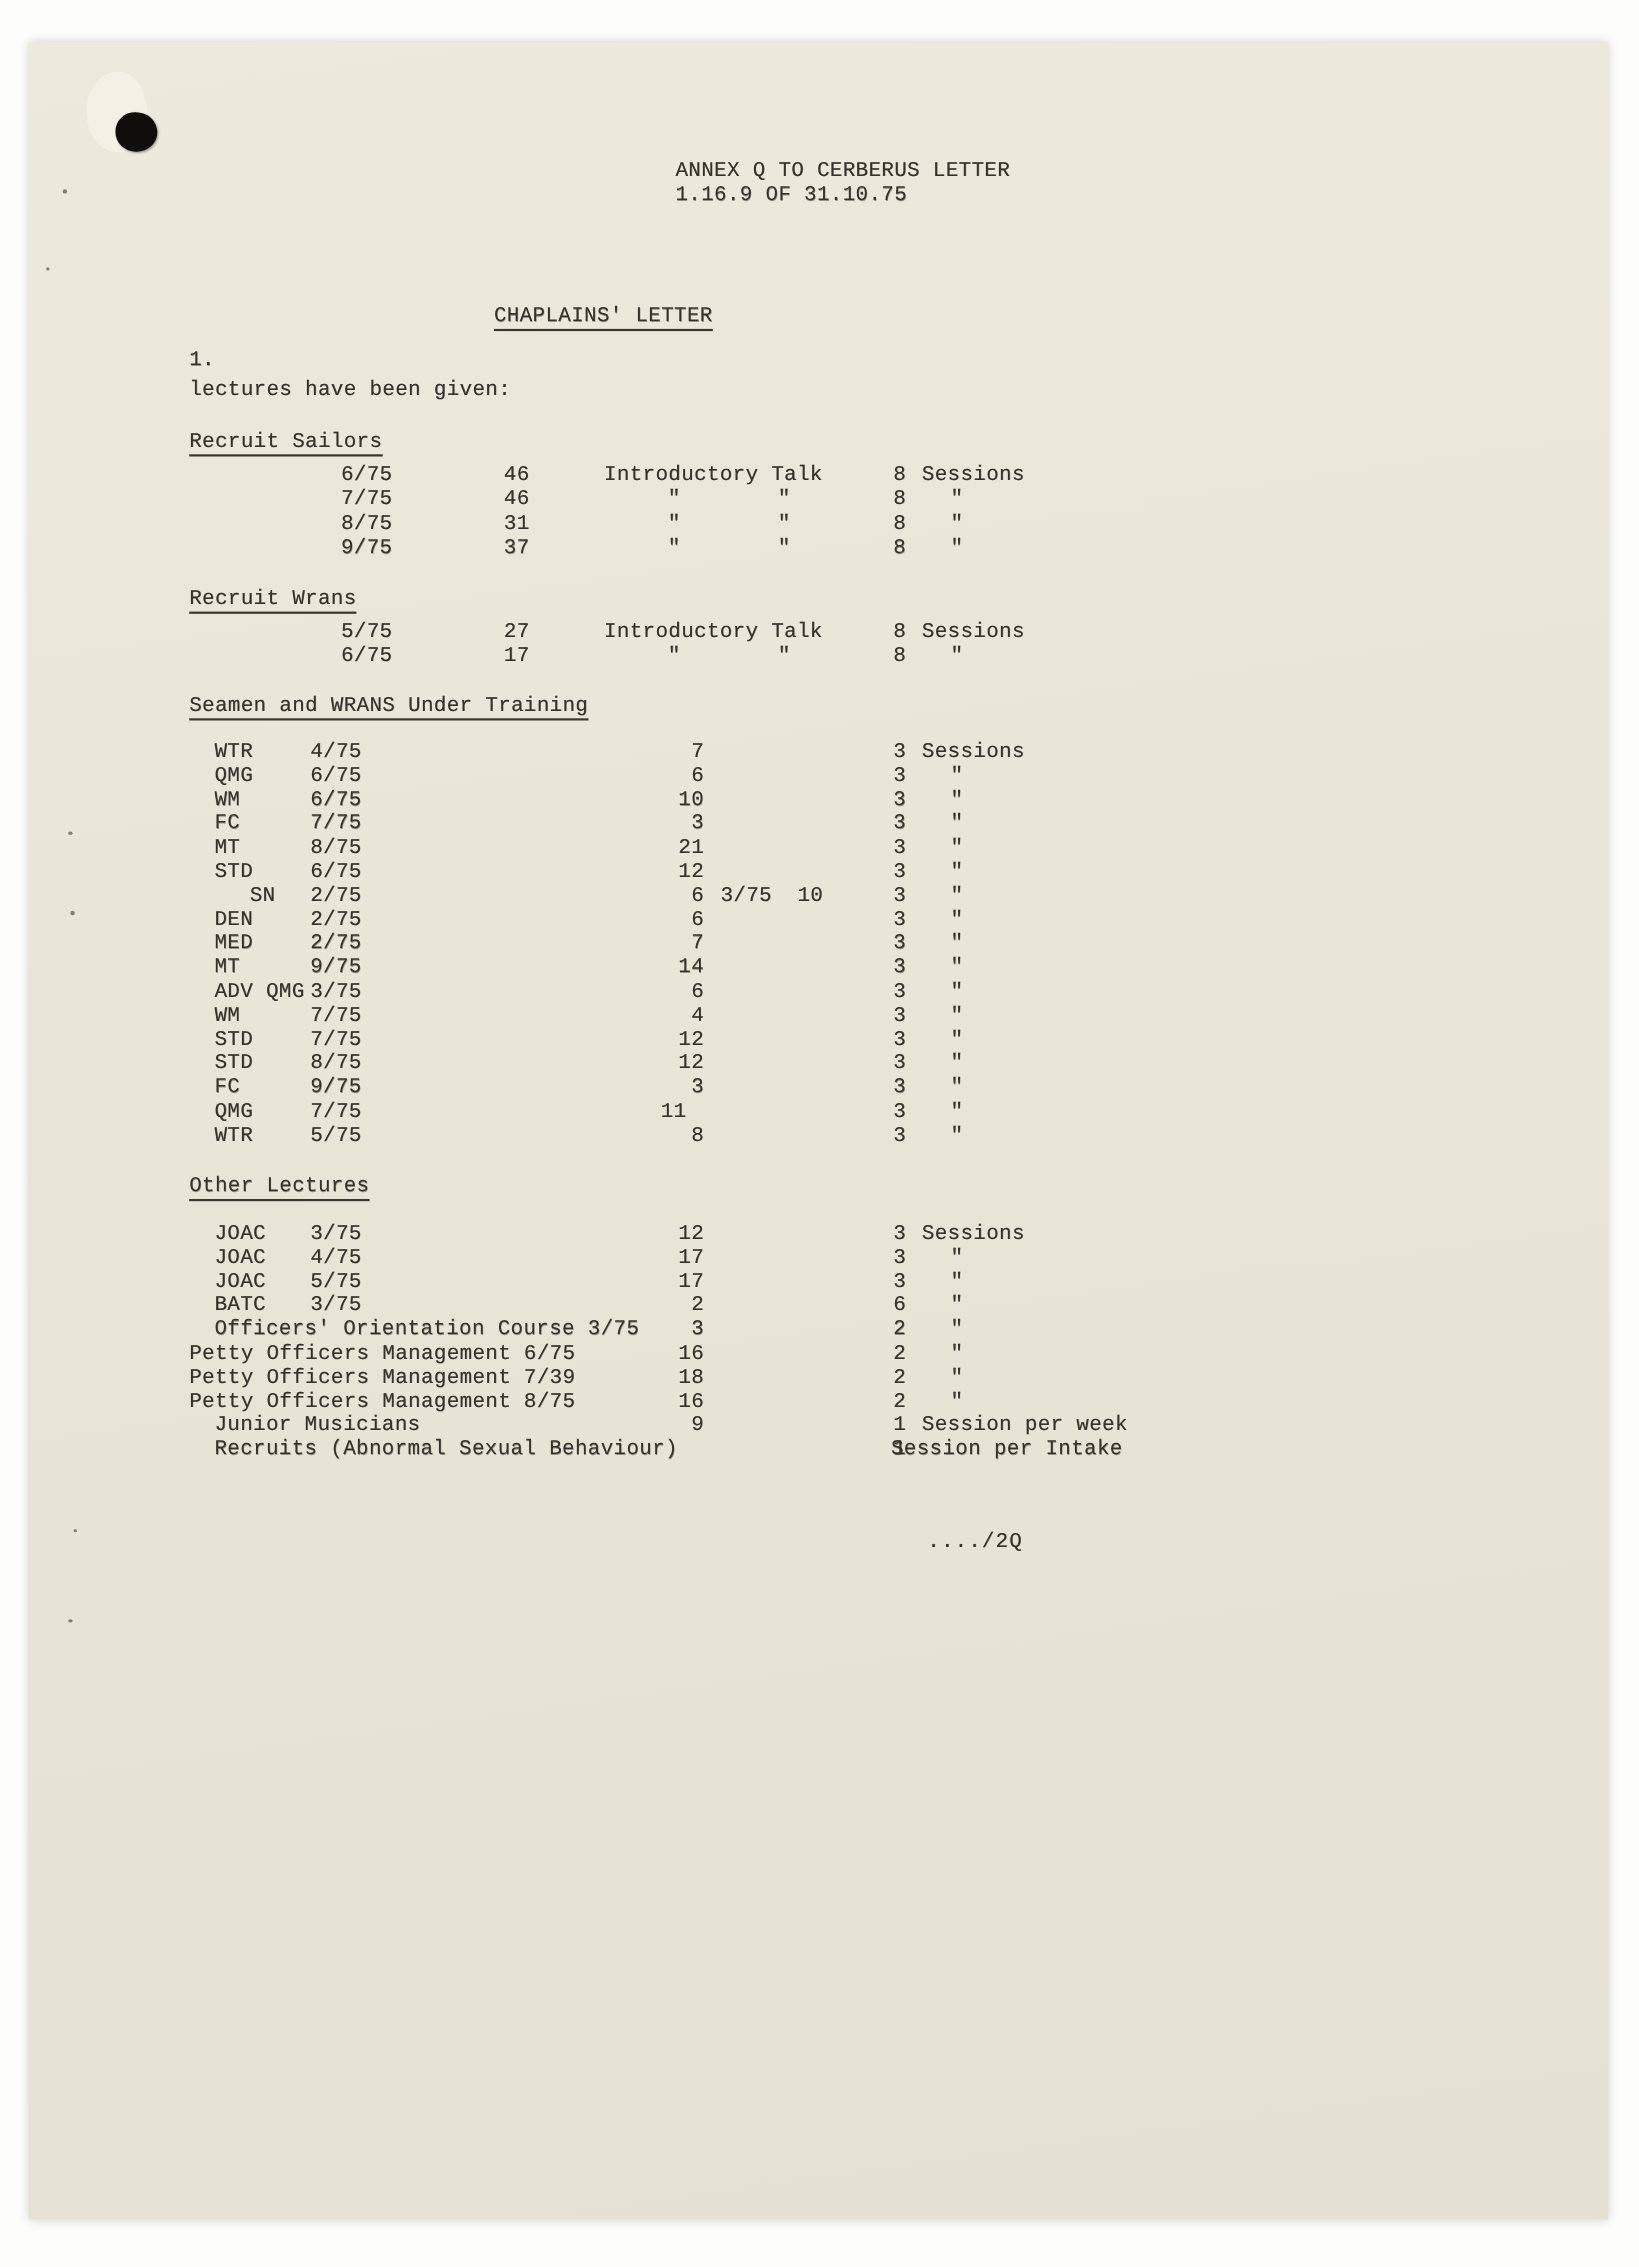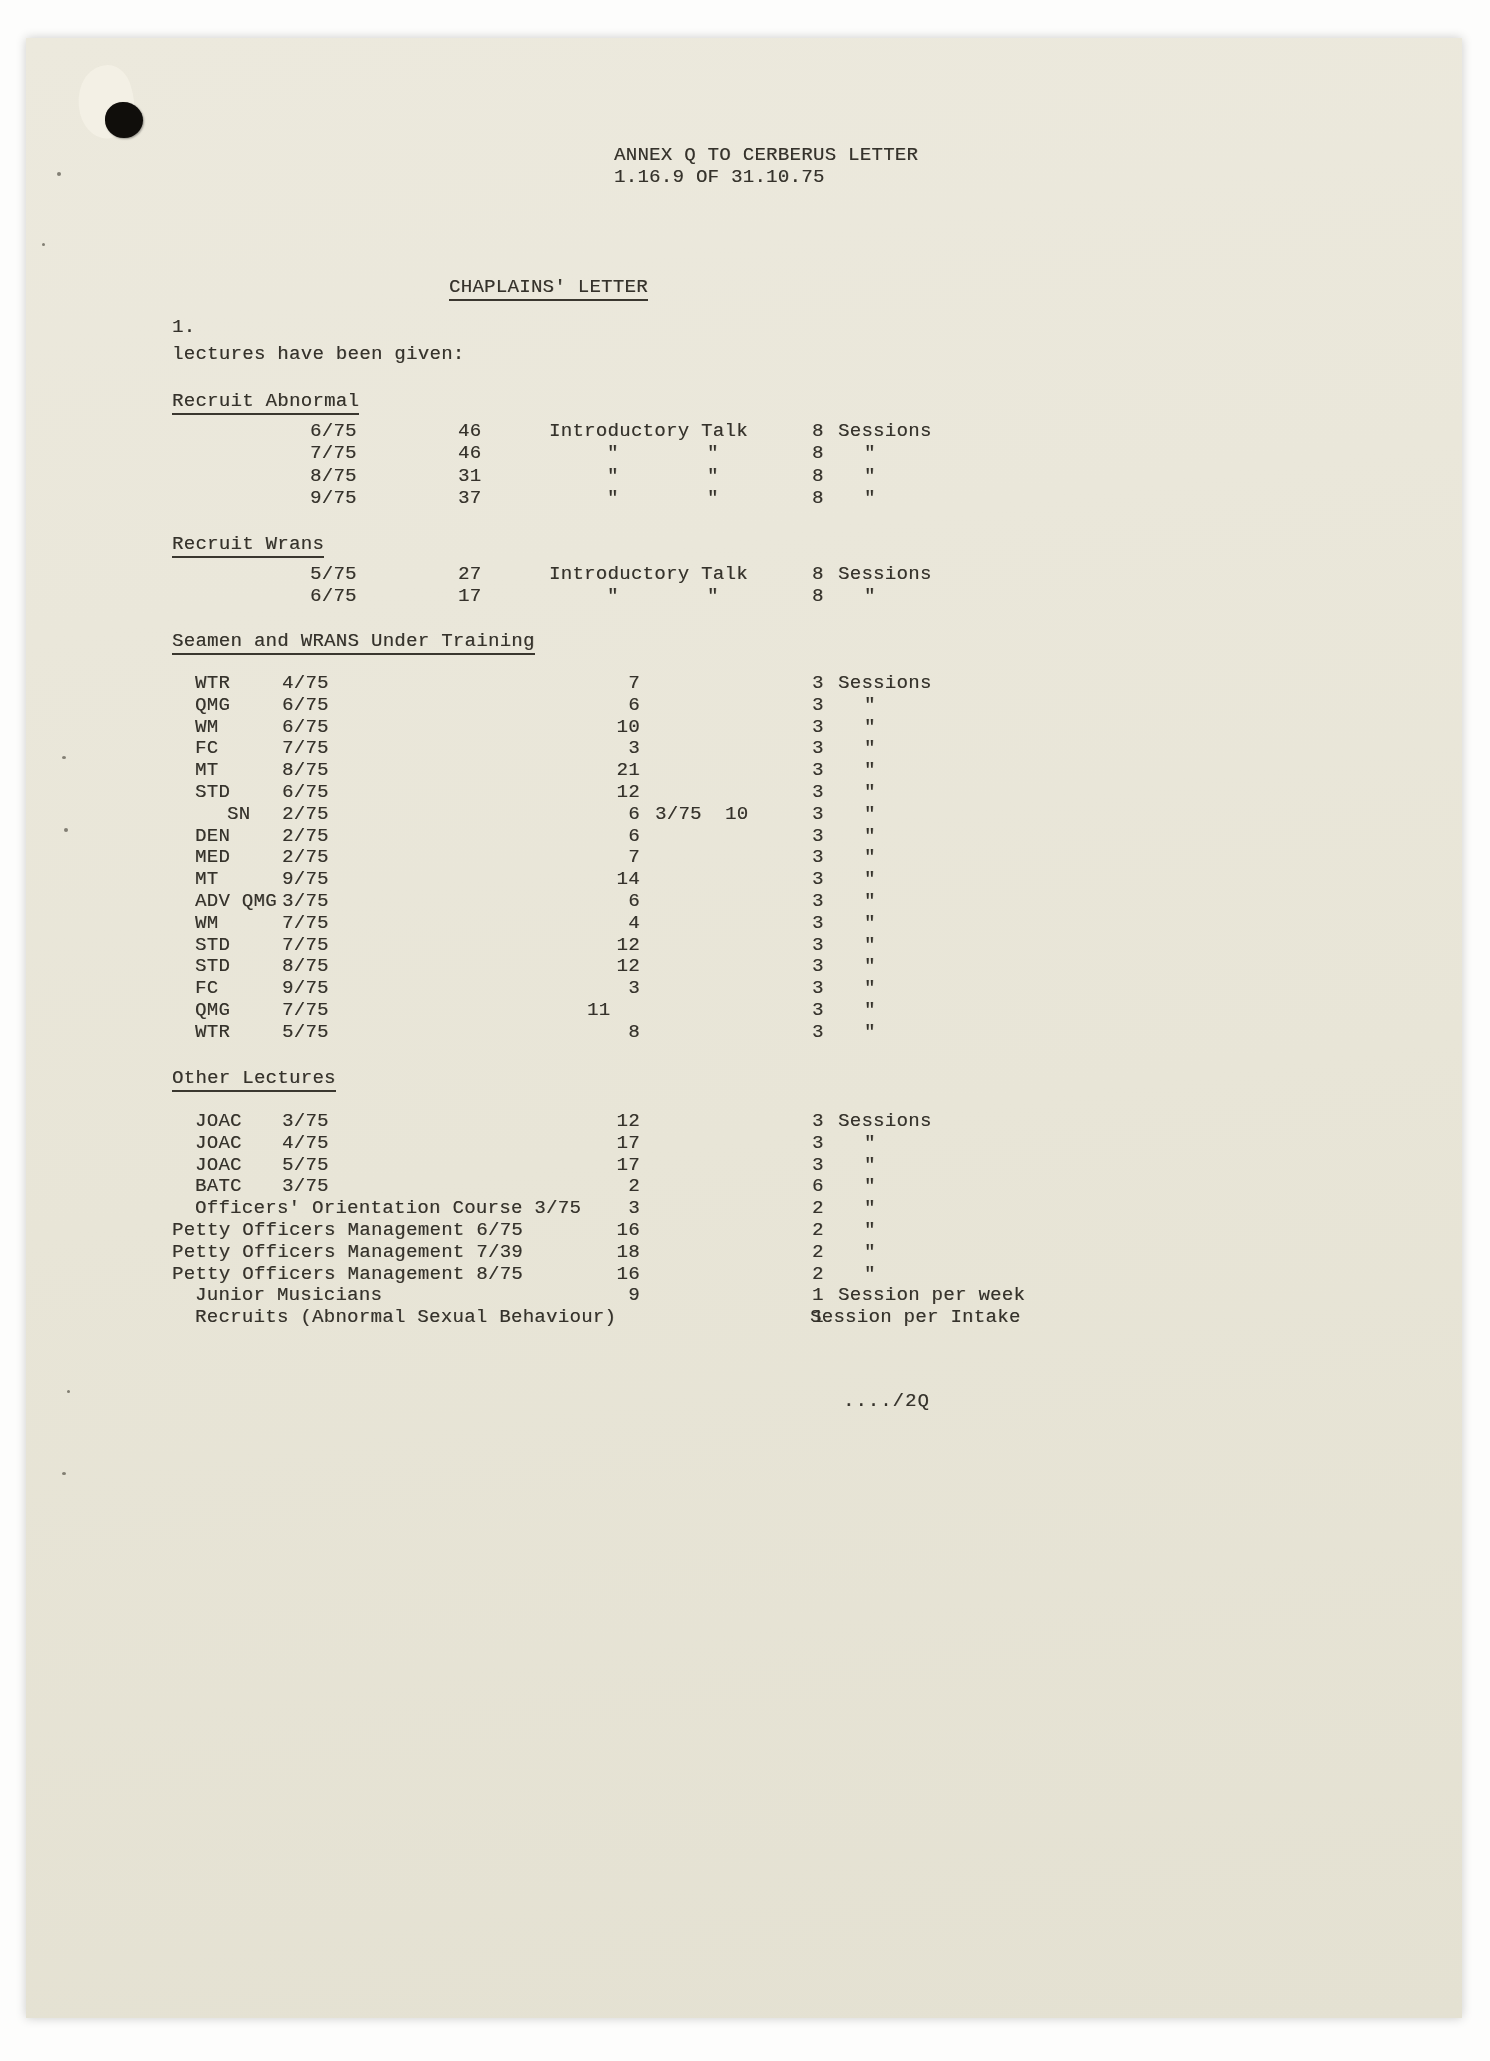--- a/index.html
+++ b/index.html
@@ -76,21 +76,21 @@
       <div>ANNEX Q TO CERBERUS LETTER</div>
       <div>1.16.9 OF 31.10.75</div>
     </div>
 
     <div class="title">CHAPLAINS' LETTER</div>
 
     <div class="intro-num">1.</div>
     <div class="intro-l2">lectures have been given:</div>
 
     <div id="sections">
-        <div class="sec-head" style="top: 352px;">Recruit Abnormal</div>
+        <div class="sec-head" style="top: 352px;">Recruit Sailors</div>
         <div class="row" style="top: 382px;">
           <span class="cell" style="left: 284px;">6/75</span>
           <span class="cell" style="left: 432px;">46</span>
           <span class="cell" style="left: 523px;">Introductory Talk</span>
           <span class="cell" style="left: 786px;">8</span>
           <span class="cell" style="left: 812px;">Sessions</span>
         </div>
         <div class="row" style="top: 404.3px;">
           <span class="cell" style="left: 284px;">7/75</span>
           <span class="cell" style="left: 432px;">46</span>
@@ -235,21 +235,21 @@
         <div class="row" style="top: 939.2px;">
           <span class="cell" style="left: 169px;">FC</span>
           <span class="cell" style="left: 256px;">9/75</span>
           <span class="cell" style="left: 544px; width: 70px; text-align: right;">3</span>
           <span class="cell" style="left: 786px;">3</span>
           <span class="cell" style="left: 838px;">"</span>
         </div>
         <div class="row" style="top: 961px;">
           <span class="cell" style="left: 169px;">QMG</span>
           <span class="cell" style="left: 256px;">7/75</span>
-          <span class="cell" style="left: 561px; width: 70px; text-align: left;">11</span>
+          <span class="cell" style="left: 528px; width: 70px; text-align: right;">11</span>
           <span class="cell" style="left: 786px;">3</span>
           <span class="cell" style="left: 838px;">"</span>
         </div>
         <div class="row" style="top: 982.8px;">
           <span class="cell" style="left: 169px;">WTR</span>
           <span class="cell" style="left: 256px;">5/75</span>
           <span class="cell" style="left: 544px; width: 70px; text-align: right;">8</span>
           <span class="cell" style="left: 786px;">3</span>
           <span class="cell" style="left: 838px;">"</span>
         </div>

